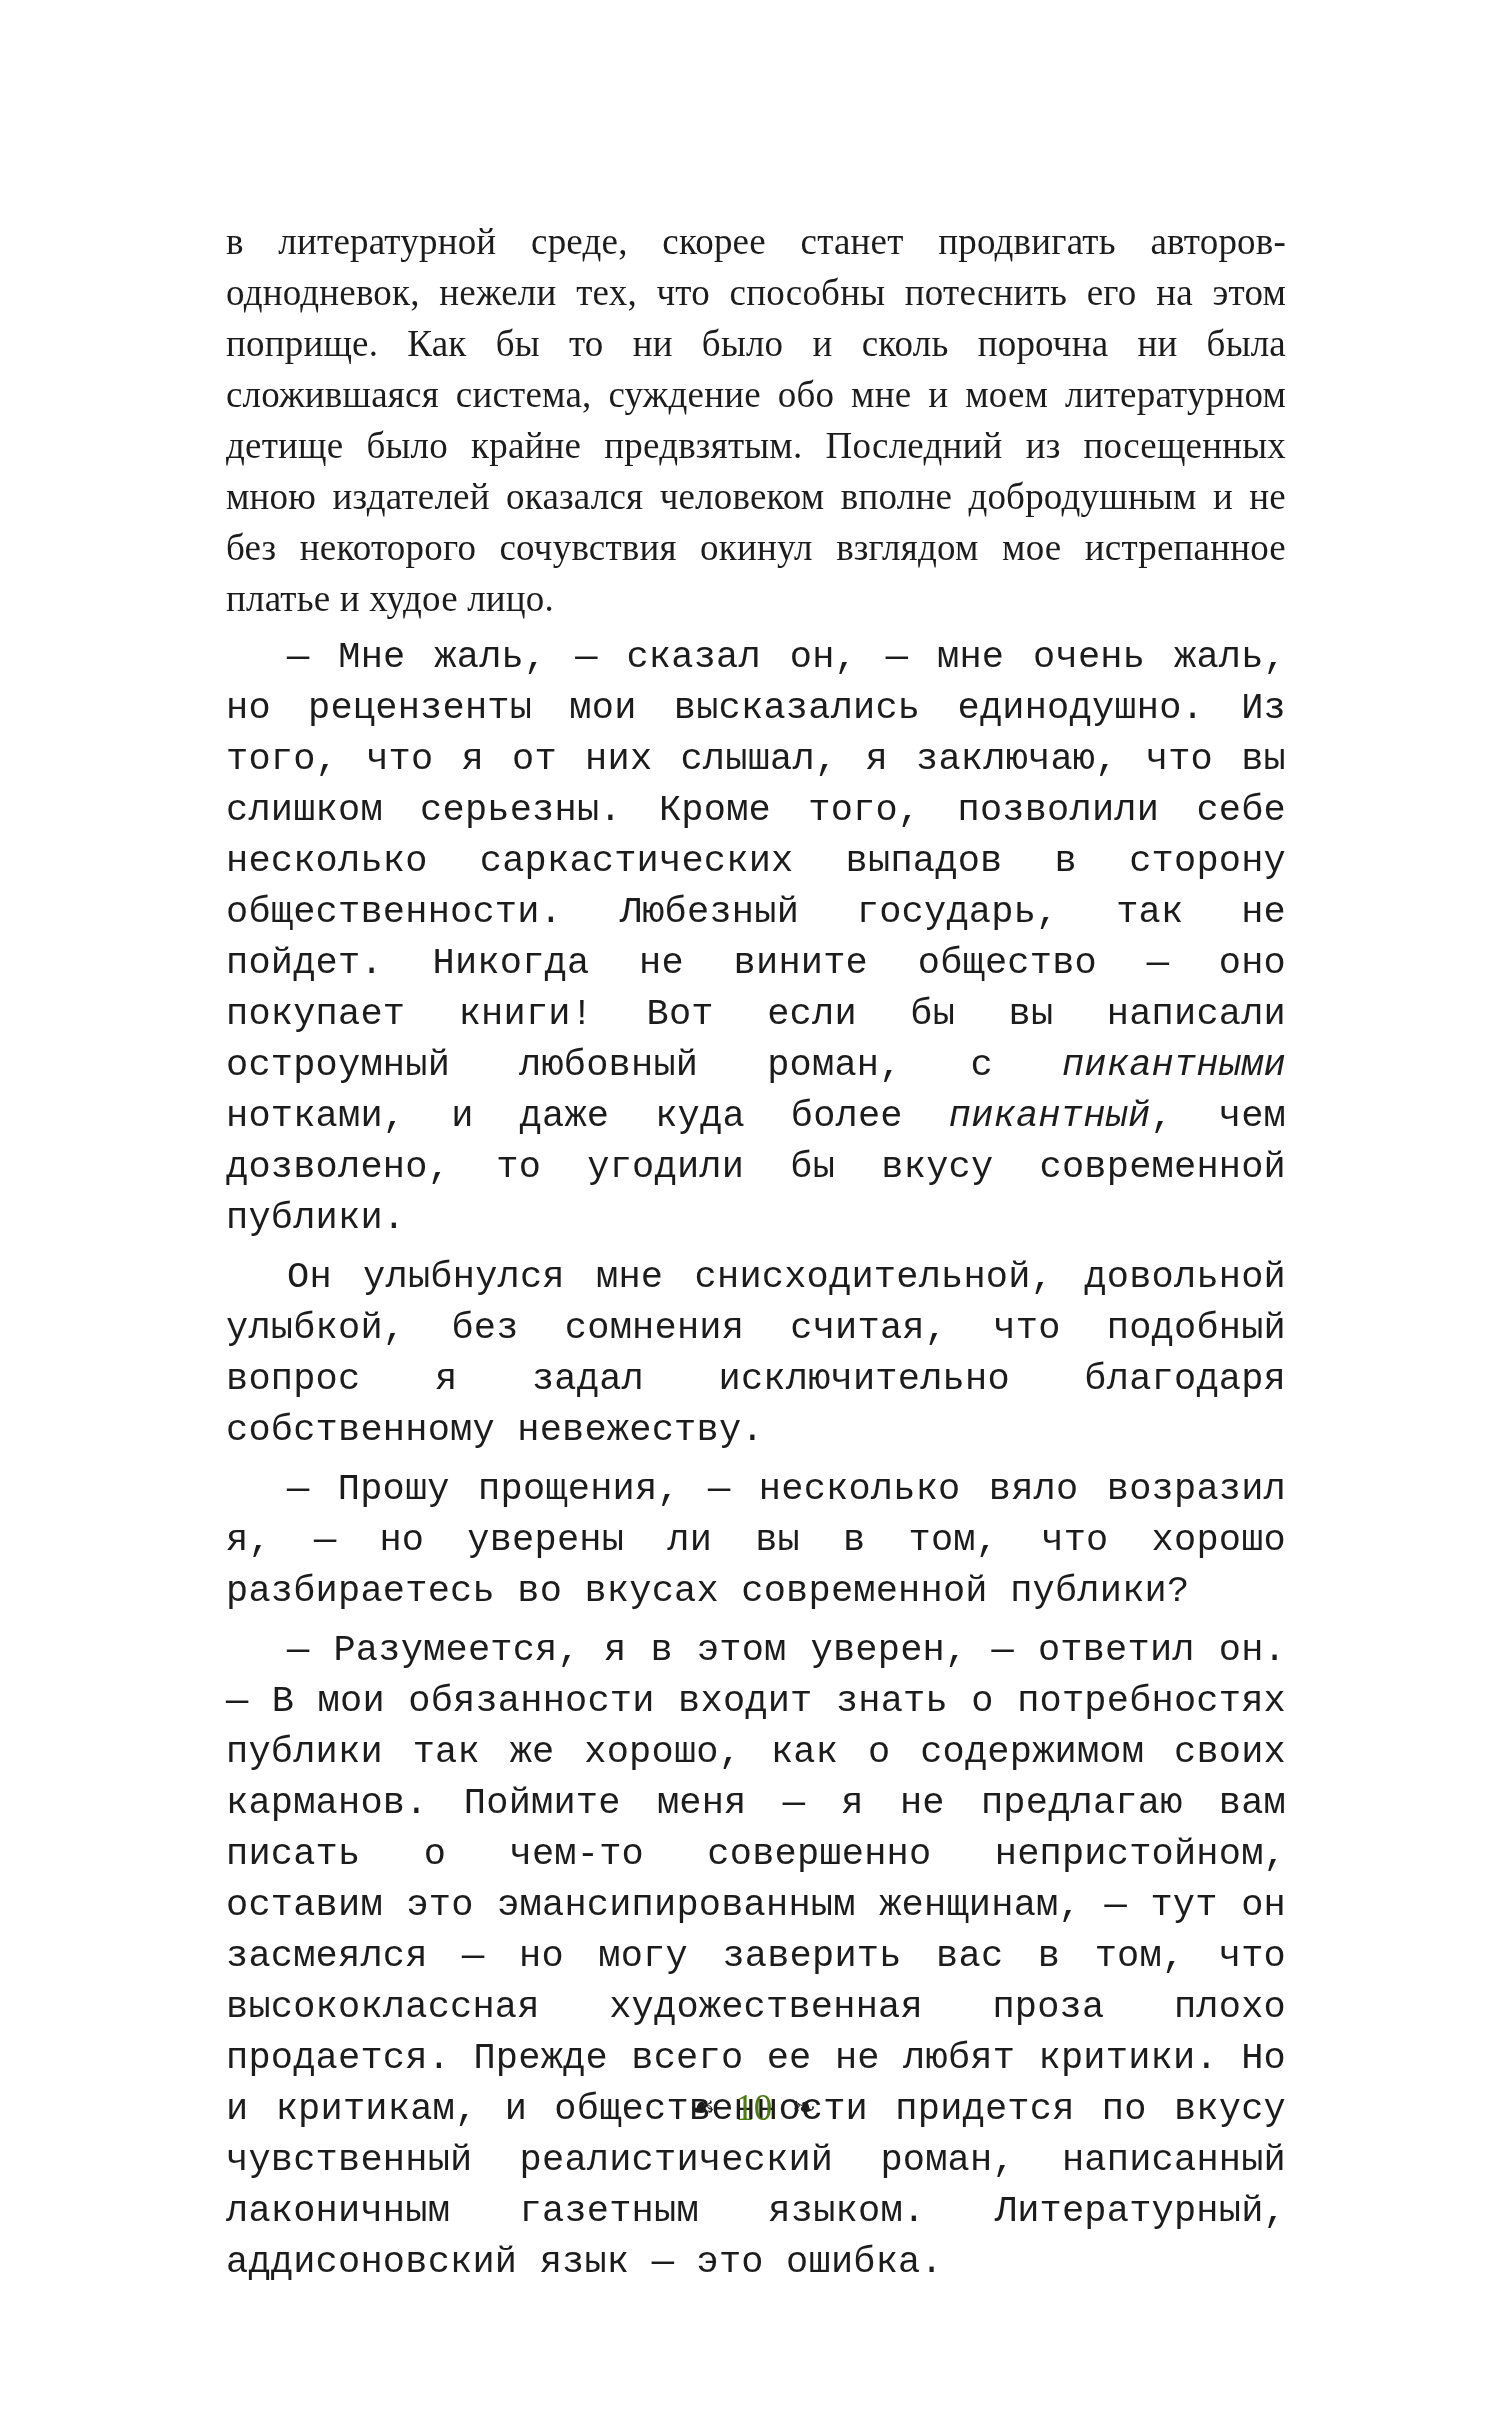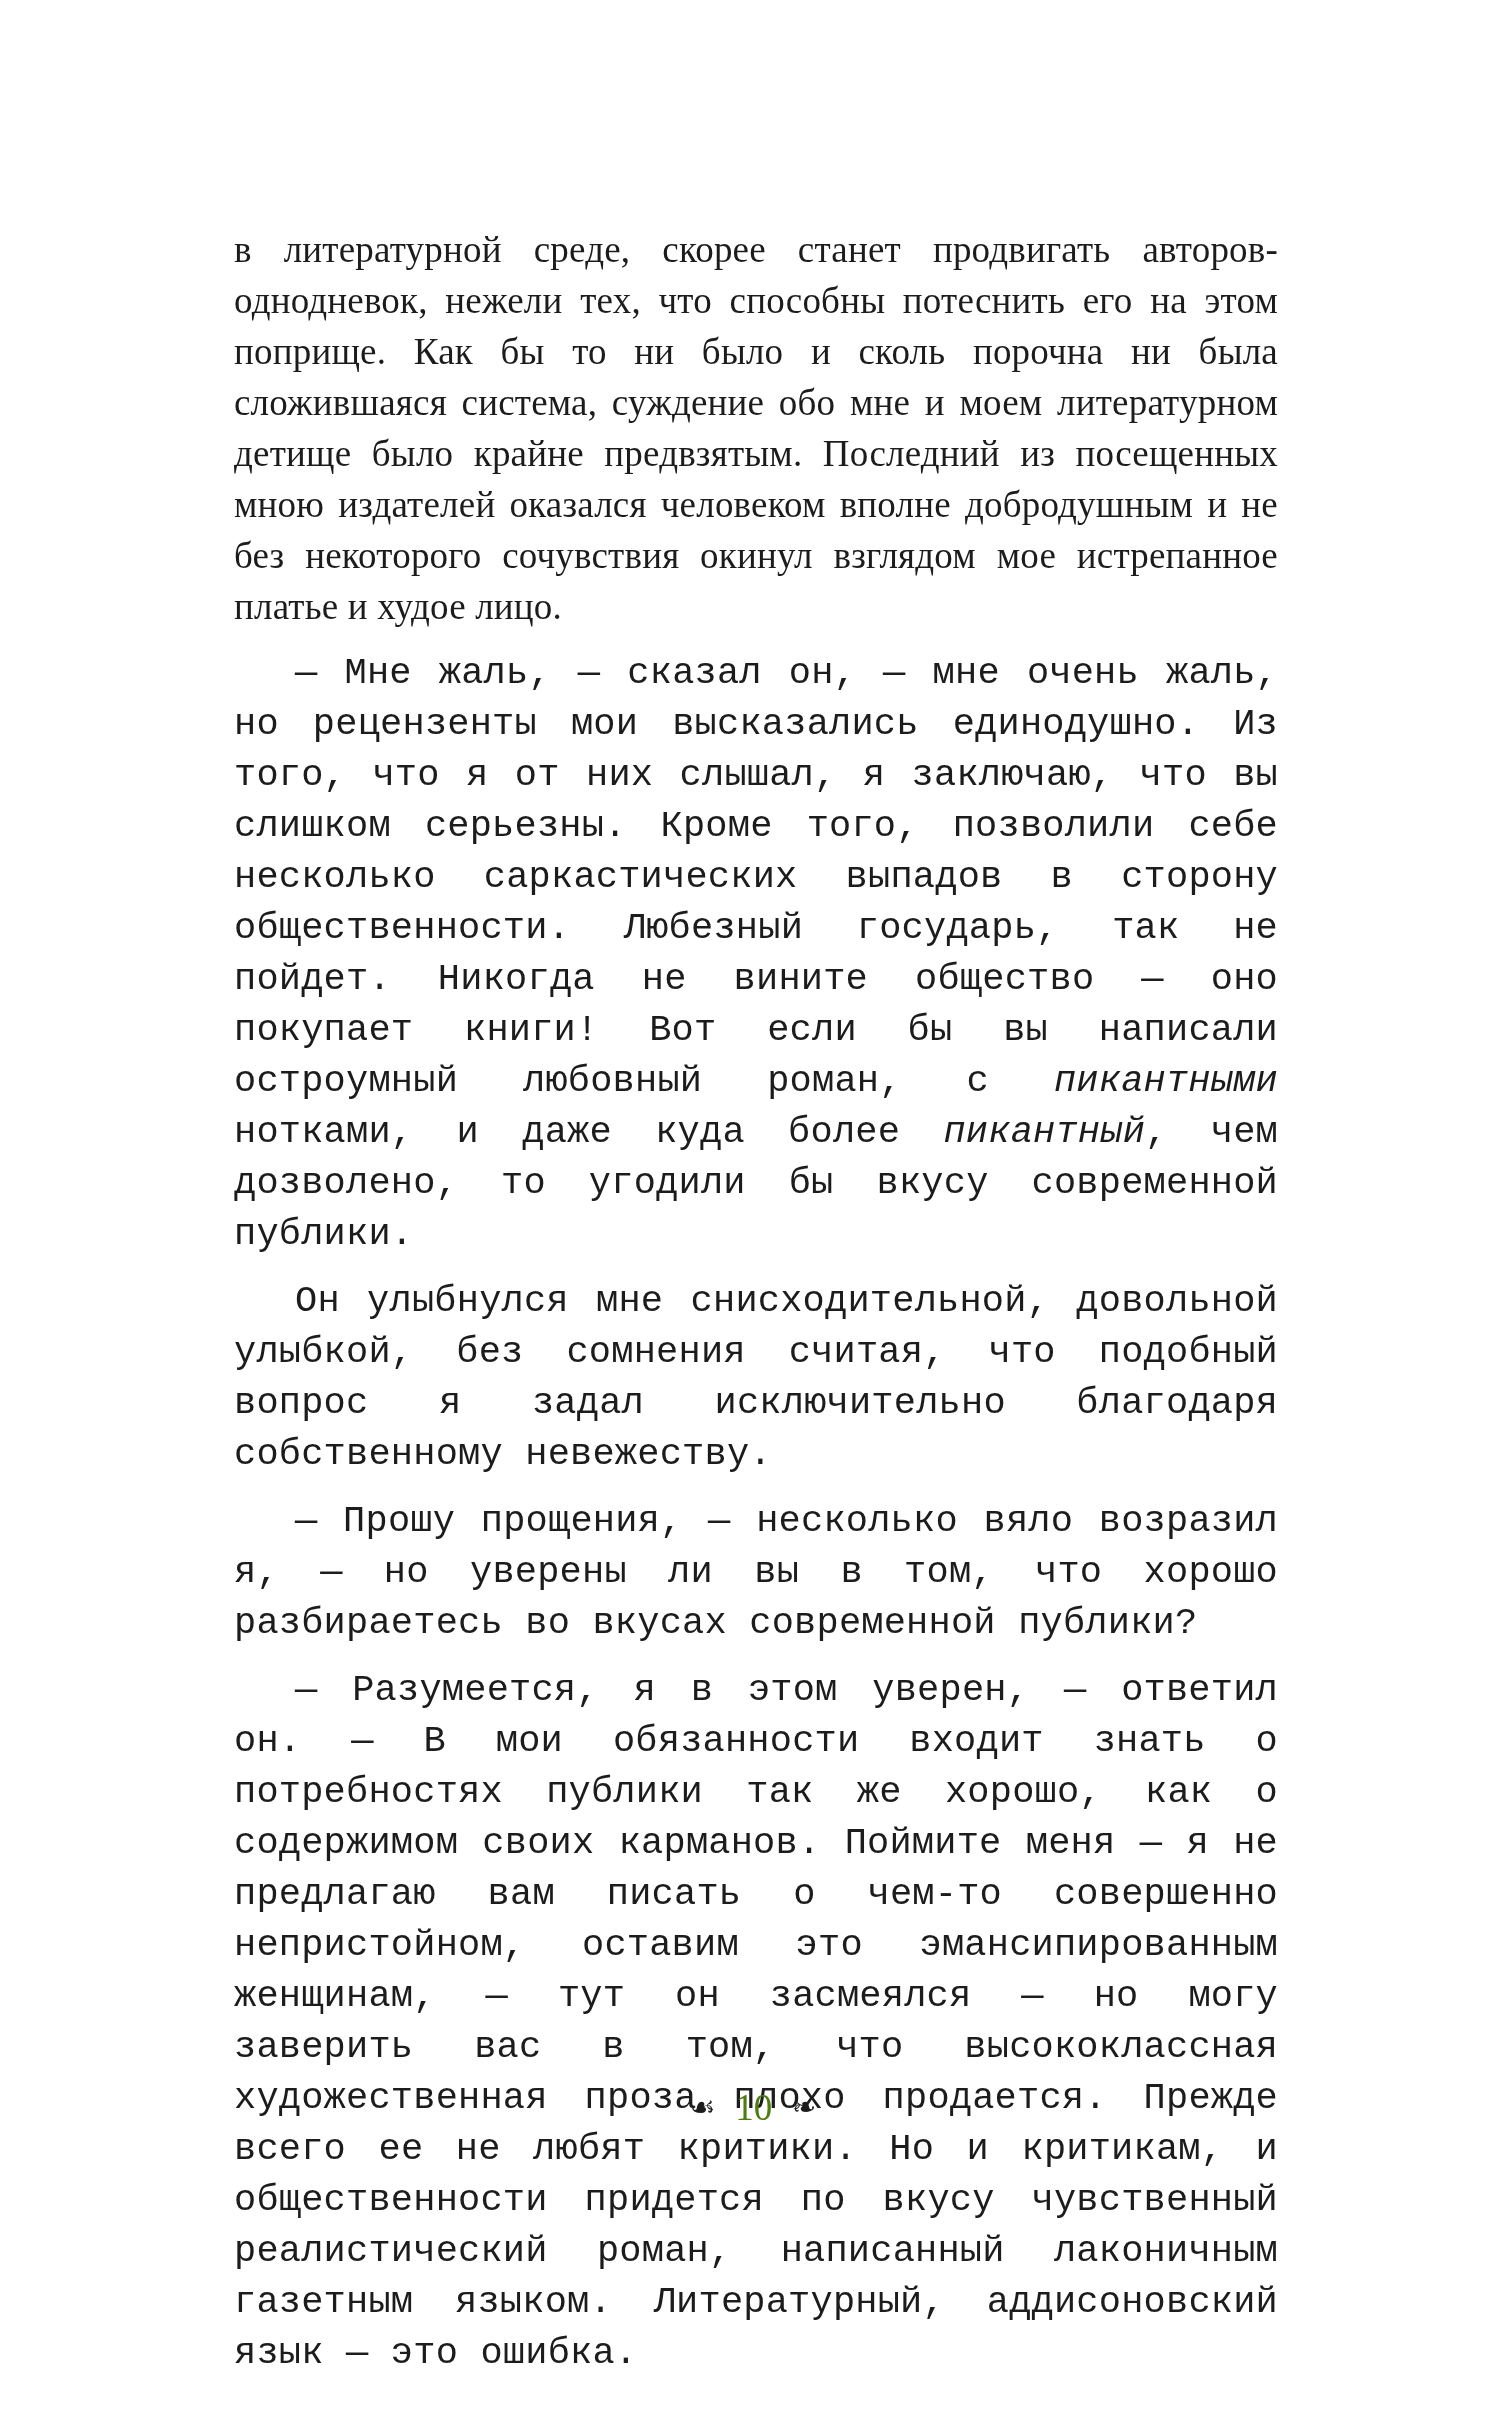--- a/index.html
+++ b/index.html
@@ -24,21 +24,21 @@
     position: absolute;
     top: 208px;
     left: 218px;
     width: 1076px;
     font-size: 37px;
     line-height: 51px;
     text-align: justify;
     letter-spacing: 0.2px;
   }
   .text-block p {
-    margin: 16px;
+    margin: 8px;
     padding: 0;
   }
   .text-block p.indent {
     text-indent: 61px;
     font-family: Liberation Mono, monospace;
   }
   .italic {
     font-style: italic;
   }
   .footer {

